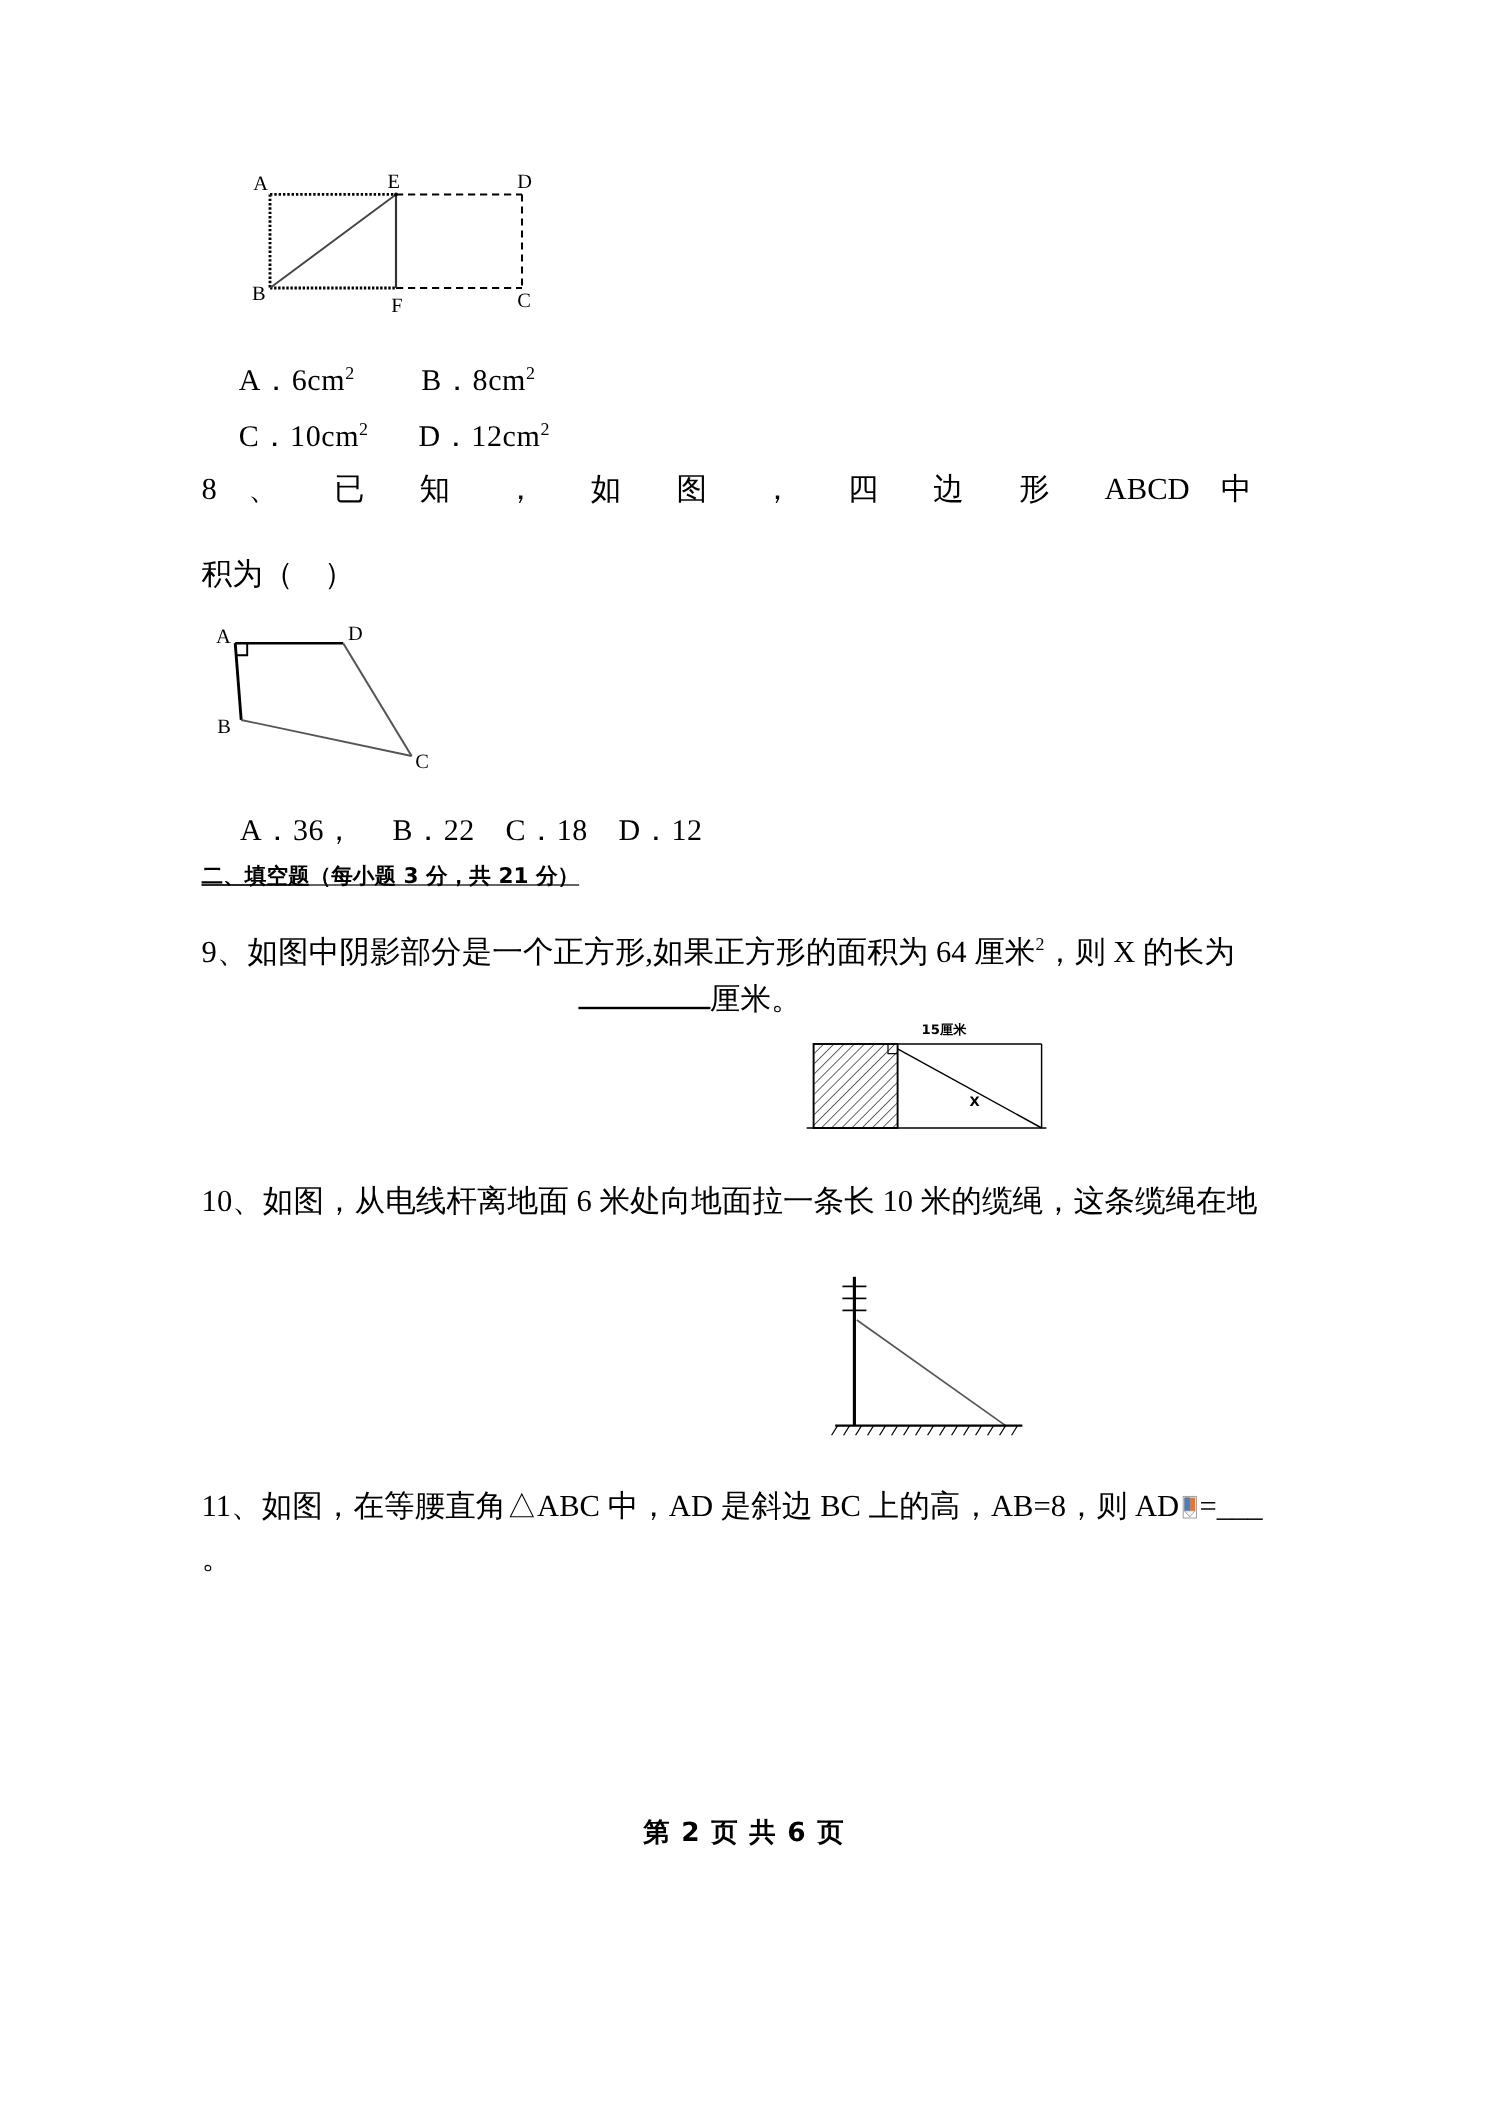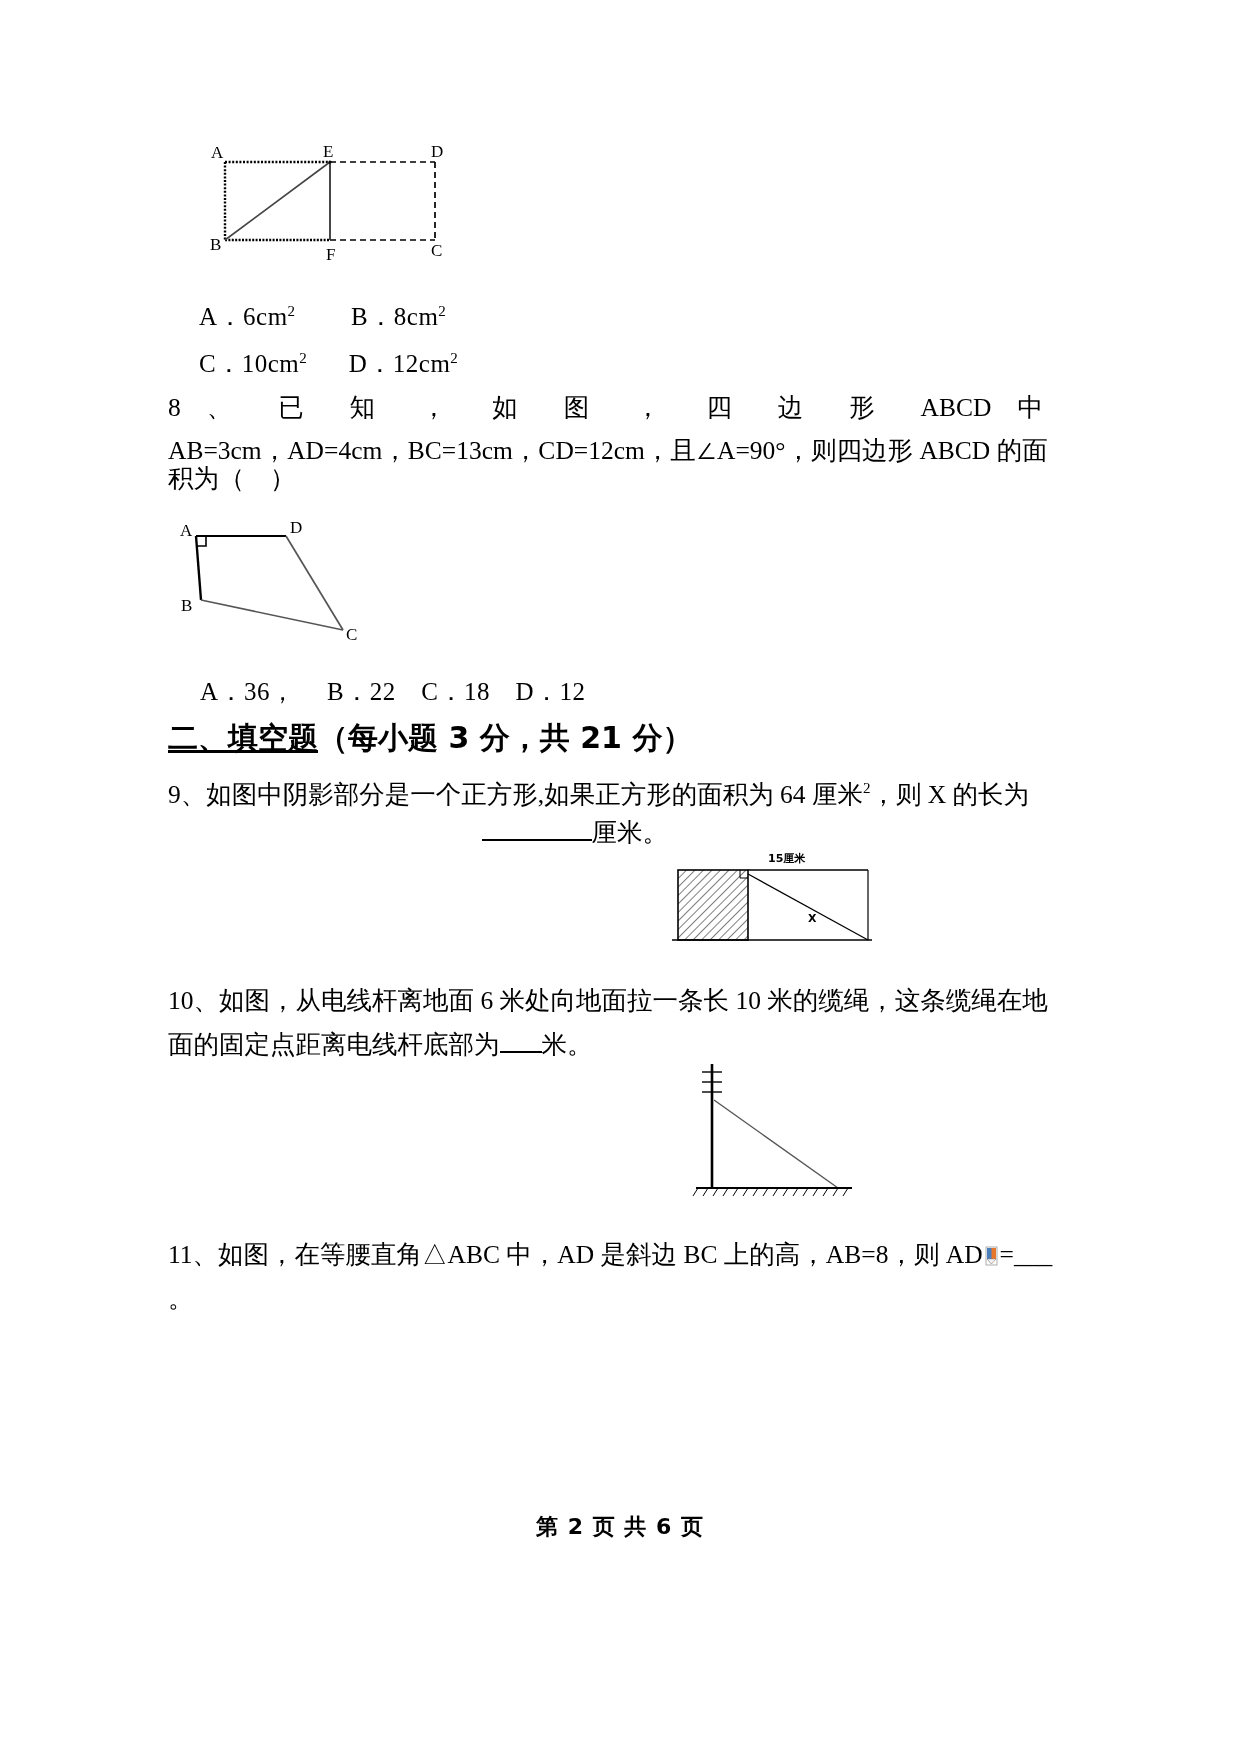--- a/index.html
+++ b/index.html
@@ -38,23 +38,24 @@
     line-height: 46px;
     color: #000000;
   }
   .q-justify {
     text-align: justify;
     text-align-last: justify;
   }
 
   .section-head {
     font-family: "DejaVu Sans", "Liberation Sans", sans-serif;
-    font-size: 30px;
+    font-size: 18px;
     font-weight: bold;
     white-space: nowrap;
+    text-decoration: underline;
   }
   .section-head .underline-word {
     text-decoration: underline;
   }
 
   .fill-line {
     display: inline-block;
     border-bottom: 2px solid #000;
     height: 24px;
   }
@@ -125,21 +126,20 @@
   </div>
 
   <div class="abs opt-line" style="left:199px; top:347px;">
     <span><span>C</span><span>．</span><span>10cm</span><sup>2</sup></span>
     <span style="display:inline-block;width:28px"></span>
     <span><span>D</span><span>．</span><span>12cm</span><sup>2</sup></span>
   </div>
 
   <div class="abs q-body q-justify" style="left:168px; top:385px; width:875px;">8 、 已 知 ， 如 图 ， 四 边 形 ABCD 中</div>
 
-  <div class="abs q-body" style="left:168px; top:428px; width:885px;">AB=3cm，AD=4cm，BC=13cm，CD=12cm，且∠A=90°，则四边形 ABCD 的面</div>
 
   <div class="abs q-body" style="left:168px; top:456px; width:400px;">积为（　）</div>
 
   <div class="abs" style="left:168px; top:518px; width:230px; height:135px;">
     <svg width="230" height="135" viewBox="0 0 230 135">
 
       <line x1="28" y1="18" x2="118" y2="18" stroke="#000" stroke-width="2.2"></line>
       <line x1="28" y1="18" x2="33" y2="82" stroke="#000" stroke-width="2.4"></line>
       <line x1="118" y1="18" x2="175" y2="112" stroke="#555" stroke-width="1.7"></line>
       <line x1="33" y1="82" x2="175" y2="112" stroke="#555" stroke-width="1.5"></line>
@@ -192,23 +192,20 @@
       <line x1="0" y1="90" x2="200" y2="90" stroke="#000" stroke-width="1.4"></line>
 
       <path d="M 68 20 L 68 28 L 76 28" fill="none" stroke="#000" stroke-width="1"></path>
       <text class="lbl-sm" x="96" y="12">15厘米</text>
       <text class="lbl-sm" x="136" y="72">X</text>
     </svg>
   </div>
 
   <div class="abs q-body" style="left:168px; top:978px; width:900px;">10、如图，从电线杆离地面 6 米处向地面拉一条长 10 米的缆绳，这条缆绳在地</div>
 
-  <div class="abs q-body" style="left:168px; top:1022px; width:700px;">
-    <span>面的固定点距离电线杆底部为</span><span class="fill-line" style="width:42px"></span><span>米。</span>
-  </div>
 
   <div class="abs" style="left:690px; top:1060px; width:175px; height:140px;">
     <svg width="175" height="140" viewBox="0 0 175 140">
 
       <line x1="22" y1="4" x2="22" y2="128" stroke="#000" stroke-width="2.6"></line>
 
       <line x1="12" y1="12" x2="32" y2="12" stroke="#000" stroke-width="1.4"></line>
       <line x1="12" y1="22" x2="32" y2="22" stroke="#000" stroke-width="1.4"></line>
       <line x1="12" y1="32" x2="32" y2="32" stroke="#000" stroke-width="1.4"></line>
 

